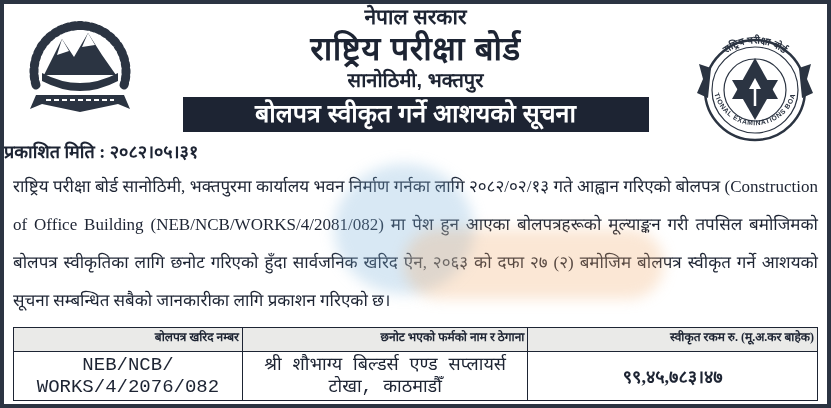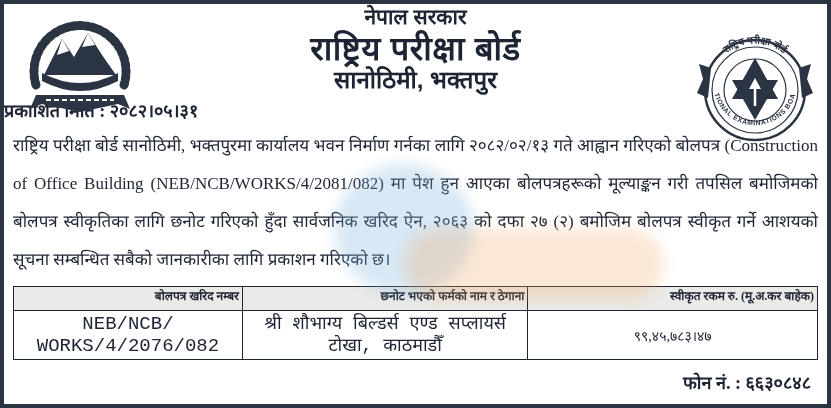--- a/index.html
+++ b/index.html
@@ -22,21 +22,21 @@
               background:rgba(240,168,104,0.28); }
 
   
   .emblem-left { position:absolute; left:16px; top:7px; }
   .seal-right  { position:absolute; right:6px; top:2px; }
 
   
   .header-block { text-align:center; }
   .gov-title   { font-family:"Liberation Sans","DejaVu Sans",sans-serif; font-weight:700; font-size:21px; line-height:26px; }
   .board-title { font-family:"Liberation Sans","DejaVu Sans",sans-serif; font-weight:800; font-size:33px; line-height:38px; letter-spacing:0.5px; }
-  .board-addr  { font-family:"Liberation Sans","DejaVu Sans",sans-serif; font-weight:700; font-size:24px; line-height:22px; margin-top:1px; }
+  .board-addr  { font-family:"Liberation Sans","DejaVu Sans",sans-serif; font-weight:700; font-size:20px; line-height:22px; margin-top:1px; }
 
   .banner {
     width:466px; margin:6px auto 0 auto;
     background:#1d2433; color:#ffffff;
     font-family:"Liberation Sans","DejaVu Sans",sans-serif;
     font-weight:800; font-size:25px; line-height:25px;
     text-align:center; padding:4px 0 6px 0;
   }
 
   .published { text-align:left; font-weight:700; font-size:18px; margin-top:7px;
@@ -56,21 +56,21 @@
     font-weight:800; font-size:12px; text-align:right;
     padding:0 3px 6px 3px;
     font-family:"Liberation Serif","DejaVu Serif",serif;
   }
   table.tender td { text-align:center; vertical-align:middle; padding:2px 4px; height:46px; }
   .col-tender { width:229px; }
   .col-firm   { width:286px; }
   .col-amount { width:290px; }
   .cell-line { display:block; font-size:18px; line-height:22px;font-family:Liberation Mono, monospace; }
   .tender-no .cell-line { font-size:19px; }
-  .amount-val { font-size:14px; font-weight:400; }
+  .amount-val { font-size:18px; font-weight:700; }
 
   .phone-line { text-align:right; font-weight:700; font-size:18px; margin:10px 16px 0 0; }
 
   svg .ink { fill:#2b3442; }
   svg .ink-stroke { stroke:#2b3442; fill:none; }
 </style>
 </head>
 <body>
 
 <div class="doc">
@@ -113,20 +113,21 @@
       </text>
     </svg>
   </div>
 
   <div class="header-block">
     <div class="gov-title">नेपाल सरकार</div>
     <div class="board-title">राष्ट्रिय परीक्षा बोर्ड</div>
     <div class="board-addr">सानोठिमी, भक्तपुर</div>
   </div>
 
+  <div class="banner">बोलपत्र स्वीकृत गर्ने आशयको सूचना</div>
 
   <div class="published">प्रकाशित मिति : २०८२।०५।३१</div>
 
   <div class="body-text">राष्ट्रिय परीक्षा बोर्ड सानोठिमी, भक्तपुरमा कार्यालय भवन निर्माण गर्नका लागि २०८२/०२/१३ गते आह्वान गरिएको बोलपत्र (Construction of Office Building (NEB/NCB/WORKS/4/2081/082) मा पेश हुन आएका बोलपत्रहरूको मूल्याङ्कन गरी तपसिल बमोजिमको बोलपत्र स्वीकृतिका लागि छनोट गरिएको हुँदा सार्वजनिक खरिद ऐन, २०६३ को दफा २७ (२) बमोजिम बोलपत्र स्वीकृत गर्ने आशयको सूचना सम्बन्धित सबैको जानकारीका लागि प्रकाशन गरिएको छ।</div>
 
   <table class="tender">
     <thead>
       <tr>
         <th class="col-tender">बोलपत्र खरिद नम्बर</th>
         <th class="col-firm">छनोट भएको फर्मको नाम र ठेगाना</th>

